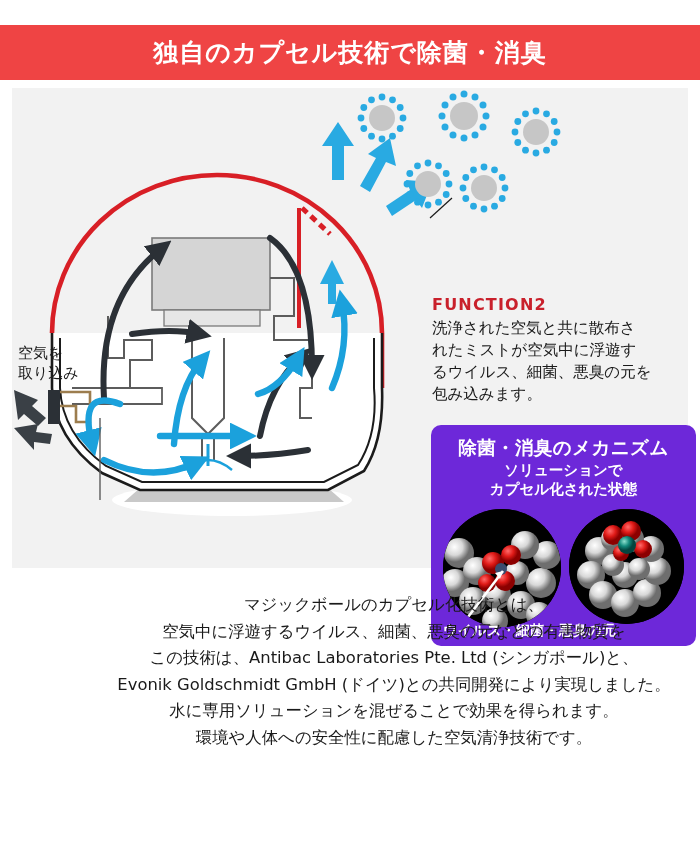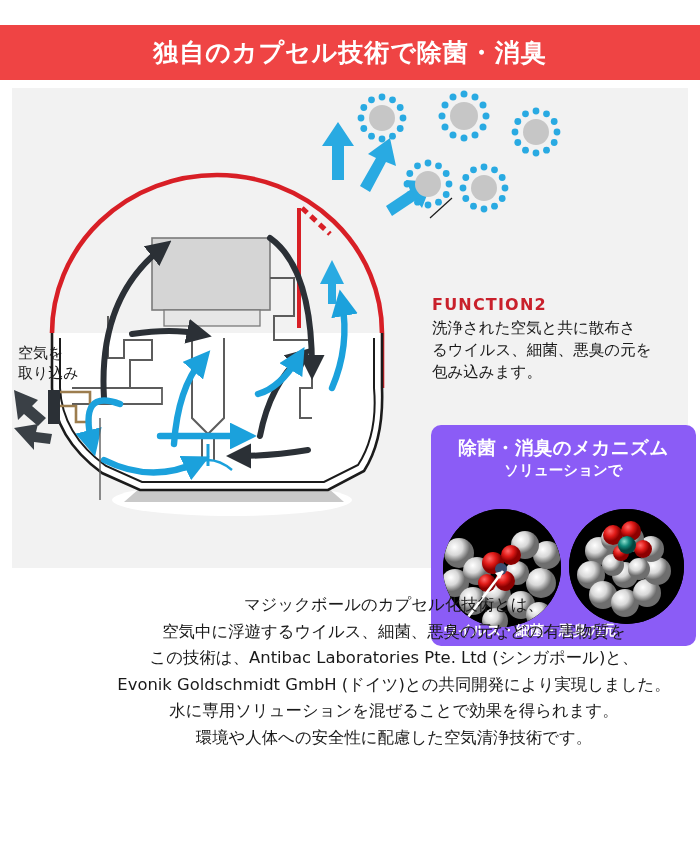--- a/index.html
+++ b/index.html
@@ -75,21 +75,21 @@
     position: absolute;
     left: 14px; top: 506px;
     width: 300px;
   }
 
   
   #mechanism-panel {
     position: absolute;
     left: 419px; top: 337px;
     width: 265px; height: 221px;
-    background: #8b5cf6;
+    background: #6d28d9;
     border-radius: 10px;
     overflow: hidden;
   }
   #mechanism-title {
     position: absolute;
     left: 0; top: 10px;
     width: 265px;
     text-align: center;
     color: #ffffff;
     font-size: 18.5px;
@@ -318,30 +318,32 @@
 
   <div id="air-intake-label">
     <div>空気を</div>
     <div>取り込み</div>
   </div>
 
   <div id="function2-block">
     <div class="fn-title">FUNCTION2</div>
     <div class="fn-body">
       <div>洗浄された空気と共に散布さ</div>
+      <div>れたミストが空気中に浮遊す</div>
       <div>るウイルス、細菌、悪臭の元を</div>
       <div>包み込みます。</div>
     </div>
   </div>
 
 
   <div id="mechanism-panel">
     <div id="mechanism-title">除菌・消臭のメカニズム</div>
     <div id="mechanism-subtitle">
       <div>ソリューションで</div>
+      <div>カプセル化された状態</div>
     </div>
 
     <div class="molecule-circle" id="molecule-left">
       <svg width="118" height="118" viewBox="0 0 118 118">
         <defs>
           <radialGradient id="wsph" cx="35%" cy="30%">
             <stop offset="0%" stop-color="#ffffff"></stop>
               <stop offset="55%" stop-color="#d8d8d8"></stop>
               <stop offset="100%" stop-color="#6e6e6e"></stop>
           </radialGradient>

